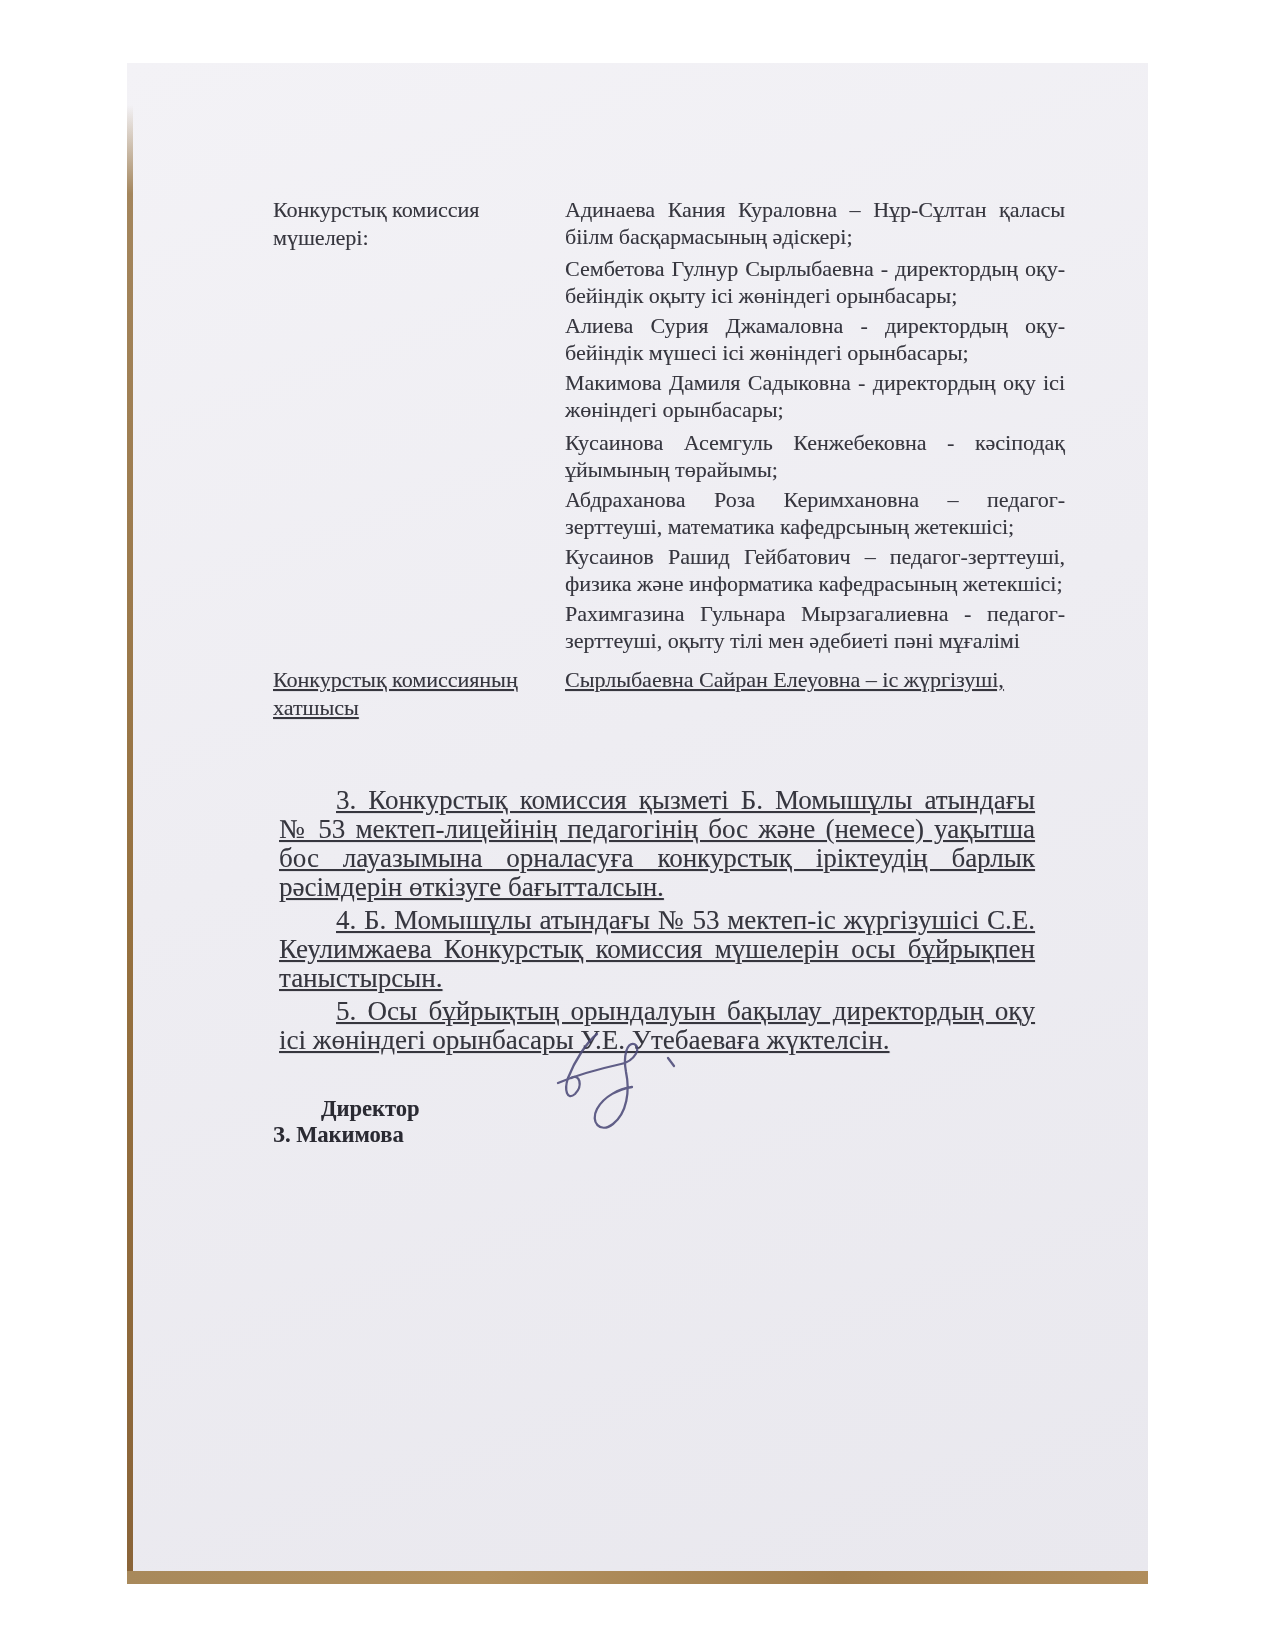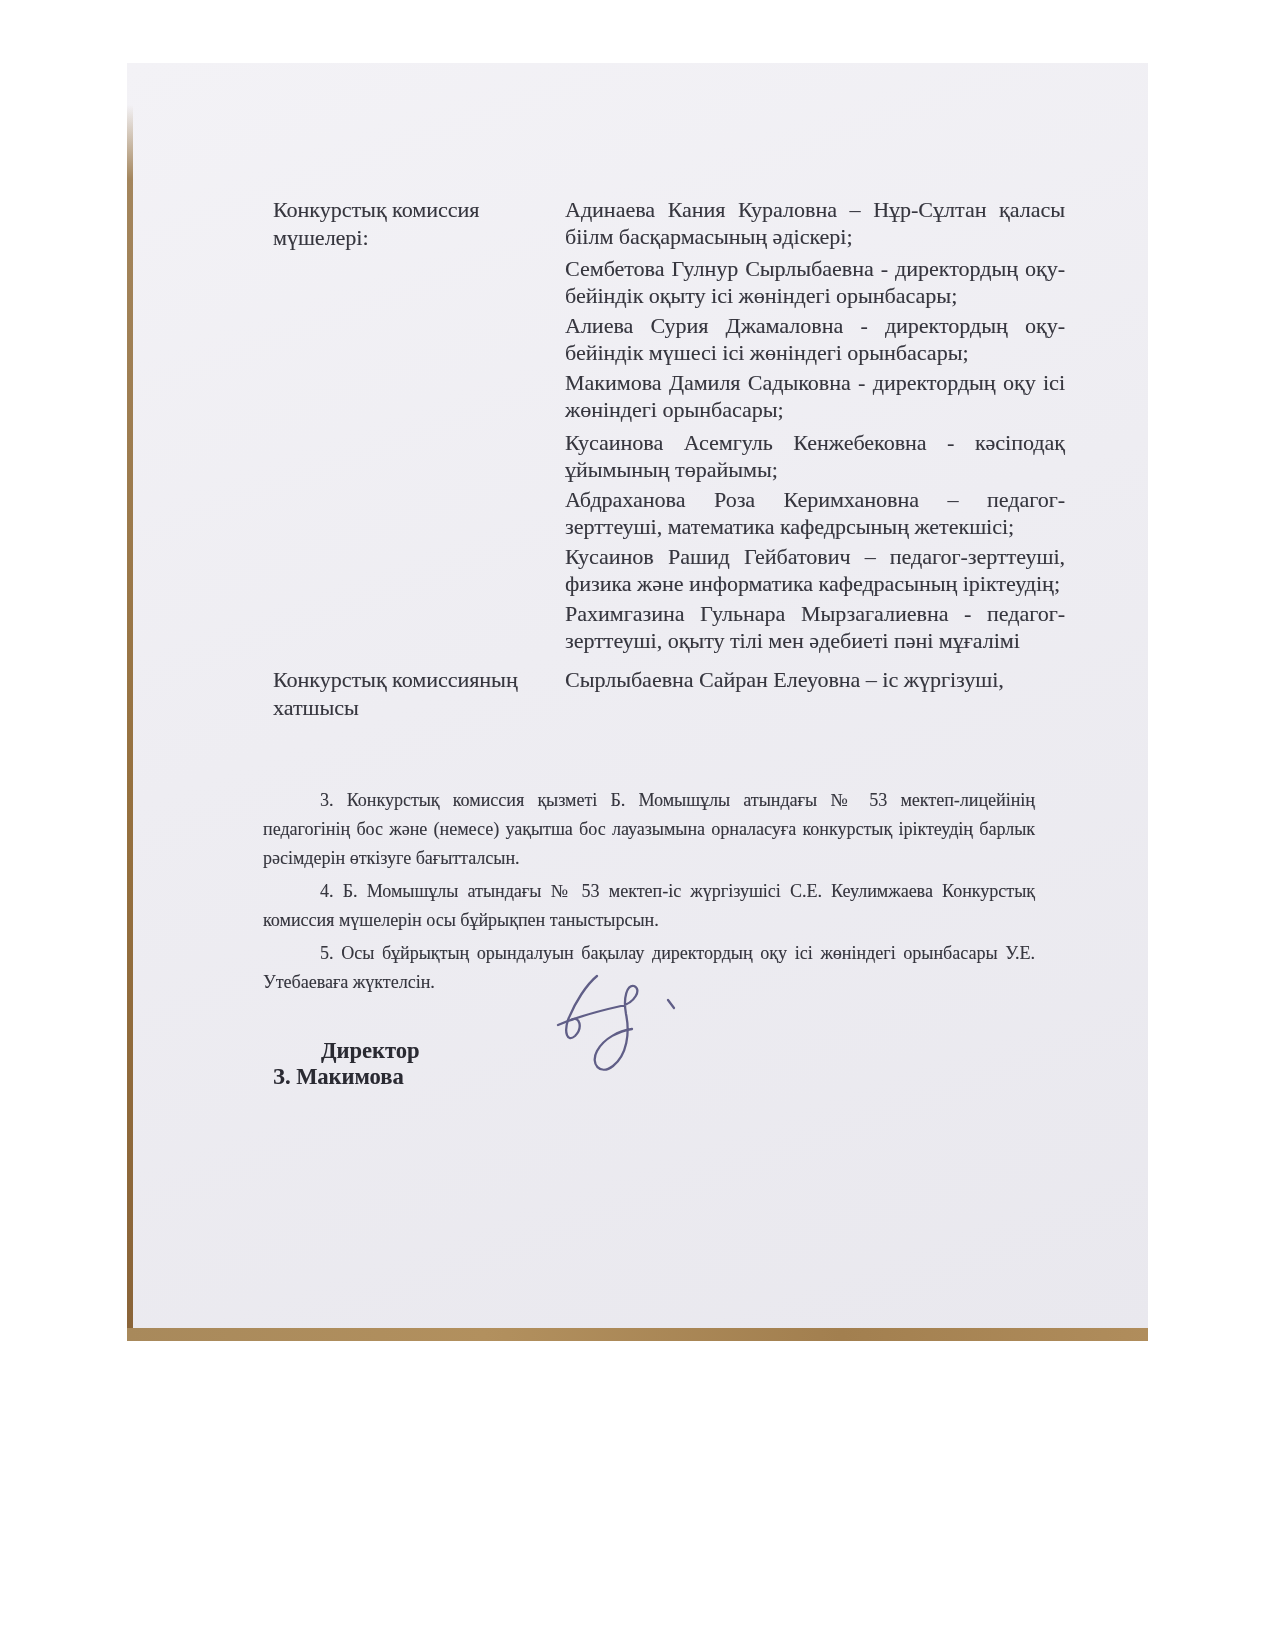--- a/index.html
+++ b/index.html
@@ -16,21 +16,21 @@
     height: 1650px;
     overflow: hidden;
     background: #ffffff;
   }
   
   .photo {
     position: absolute;
     left: 127px;
     top: 63px;
     width: 1021px;
-    height: 1278px;
+    height: 1521px;
     background: linear-gradient(160deg, #f3f2f6 0%, #eeedf2 45%, #e9e8ee 100%);
     overflow: hidden;
   }
   .edge-left {
     position: absolute;
     left: 0;
     top: 42px;
     bottom: 0;
     width: 6px;
     background: linear-gradient(180deg, rgba(160,125,75,0) 0%, rgba(150,115,66,0.85) 6%, #96713f 55%, #8a6438 100%);
@@ -58,32 +58,33 @@
     margin-bottom: 3px;
   }
   .cell-label {
     line-height: 28px;
     padding-right: 30px;
   }
   .cell-value {
     line-height: 27px;
     text-align: justify;
   }
-  .m-row.secretary { margin-top: 12px; }
+  .m-row.secretary { margin-top: 12px; text-decoration: underline; }
   .paragraphs {
     margin-left: -10px;
     width: 772px;
     margin-top: 64px;
   }
   .paragraphs p {
-    margin: 0 0 4px 0;
+    margin: 0 0 4px 16px;
     line-height: 29px;
-    font-size: 18px;
+    font-size: 27px;
     text-align: justify;
     text-indent: 57px;
+    text-decoration: underline;
   }
   .sign-row {
     position: relative;
     margin-top: 41px;
     display: flex;
     justify-content: space-between;
     font-weight: bold;
     font-size: 22.5px;
     color: #2a2a32;
     flex-direction: column;
@@ -141,21 +142,21 @@
   </div>
 
 
   <div class="m-row">
     <div class="cell-label"></div>
     <div class="cell-value">Абдраханова Роза Керимхановна – педагог-зерттеуші, математика кафедрсының жетекшісі;</div>
   </div>
 
   <div class="m-row">
     <div class="cell-label"></div>
-    <div class="cell-value">Кусаинов Рашид Гейбатович – педагог-зерттеуші, физика және информатика кафедрасының іріктеудің;</div>
+    <div class="cell-value">Кусаинов Рашид Гейбатович – педагог-зерттеуші, физика және информатика кафедрасының жетекшісі;</div>
   </div>
 
   <div class="m-row">
     <div class="cell-label"></div>
     <div class="cell-value">Рахимгазина Гульнара Мырзагалиевна - педагог-зерттеуші, оқыту тілі мен әдебиеті пәні мұғалімі</div>
   </div>
 
   <div class="m-row secretary">
     <div class="cell-label">Конкурстық комиссияның хатшысы</div>
     <div class="cell-value">Сырлыбаевна Сайран Елеуовна – іс жүргізуші,</div>

